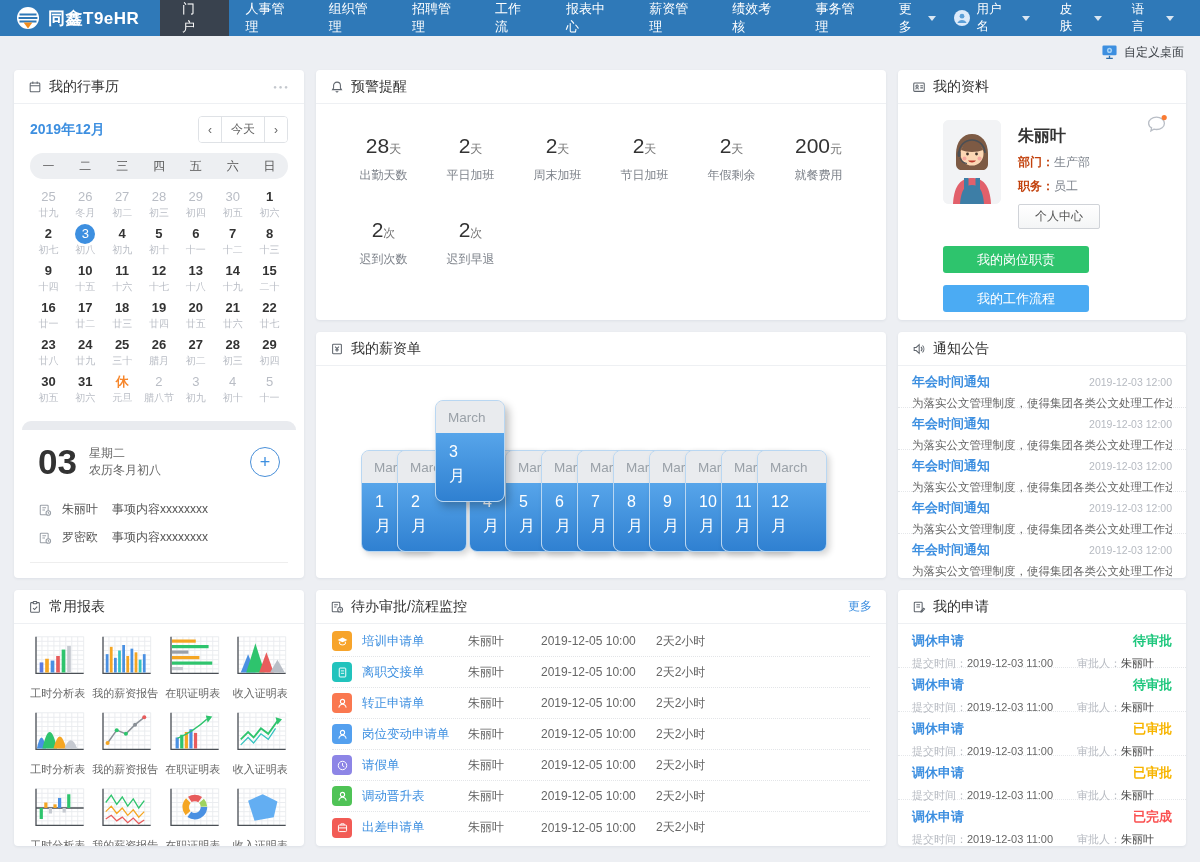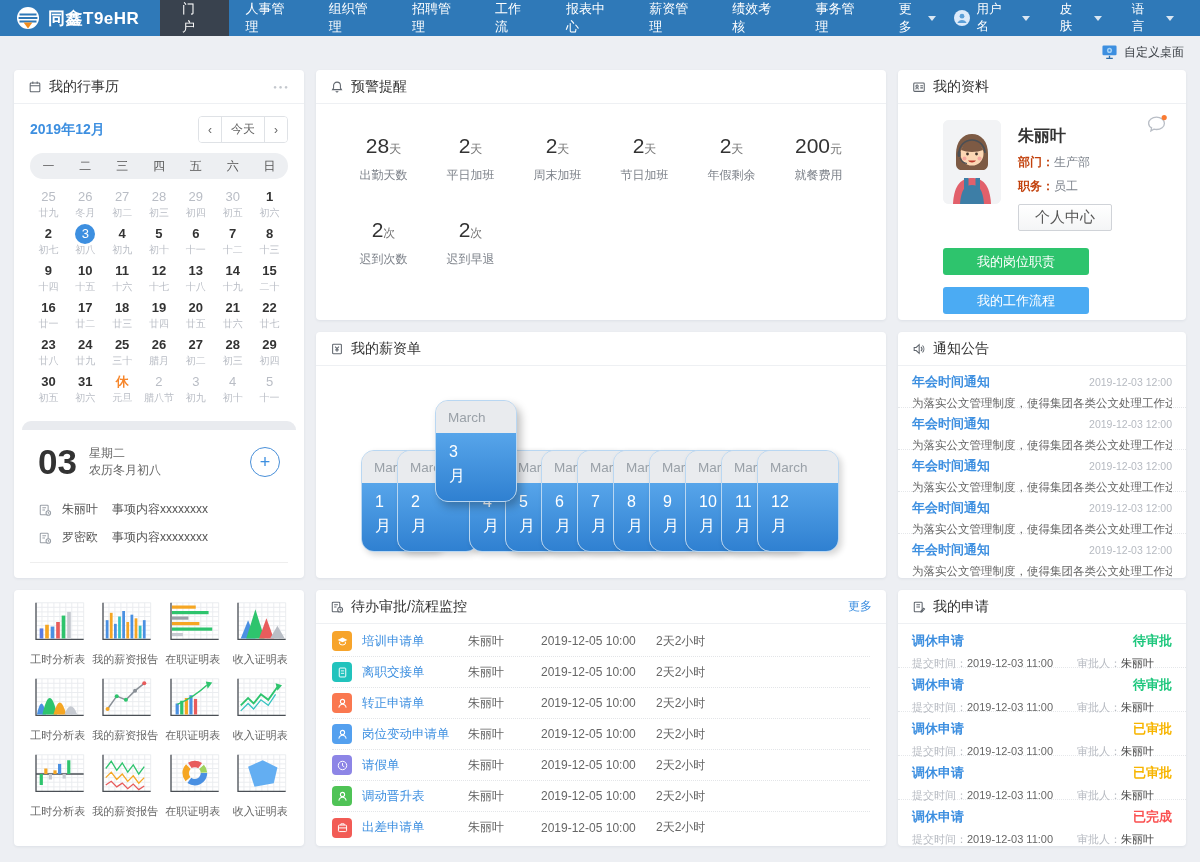--- a/index.html
+++ b/index.html
@@ -66,21 +66,21 @@
 
   
   .alert-stats { display:grid; grid-template-columns:repeat(6,1fr); padding:30px 24px 0; row-gap:34px; }
   .stat { text-align:center; }
   .stat .val { font-size:21px; color:#333; }
   .stat .unit { font-size:12px; color:#777; }
   .stat .lbl { font-size:12px; color:#7d828a; margin-top:9px; }
 
   
   .pay-cards { position:relative; height:212px; }
-  .pay-card { position:absolute; width:82px; height:102px; top:84px; border-radius:13px; border:1px solid #b9d7f2; box-shadow:3px 3px 6px rgba(0,0,0,.16); overflow:hidden; cursor:pointer; background:#e9ebee; }
+  .pay-card { position:absolute; width:70px; height:102px; top:84px; border-radius:8px; border:1px solid #b9d7f2; box-shadow:3px 3px 6px rgba(0,0,0,.16); overflow:hidden; cursor:pointer; background:#e9ebee; }
   .pay-card .pc-head { height:32px; background:#e9ebee; color:#9aa1a8; font-size:13.5px; padding:9px 0 0 12px; }
   .pay-card .pc-body { height:70px; background:linear-gradient(#57a5ea,#2e7fd0); color:#fff; font-size:16px; padding:7px 0 0 13px; line-height:24px; }
   .pay-card.active { top:34px; box-shadow:4px 5px 9px rgba(0,0,0,.25); }
 
   
   .more-link-sm { margin-left:auto; color:#3d8fe0; font-size:12px; cursor:pointer; }
   .approval-rows { padding-top:2px; }
   .approval-row { height:31px; display:flex; align-items:center; margin:0 16px; border-bottom:1px dotted #e3e5e8; }
   .approval-row:last-child { border-bottom:none; }
   .ar-icon { width:20px; height:20px; border-radius:4px; display:flex; align-items:center; justify-content:center; flex:0 0 20px; }
@@ -89,21 +89,21 @@
   .ar-name { flex:0 0 73px; font-size:12px; color:#666; }
   .ar-time { flex:0 0 115px; font-size:12px; color:#666; }
   .ar-dur { font-size:12px; color:#666; }
 
   
   .profile-body { position:relative; padding:16px 16px 0 45px; display:flex; gap:17px; }
   .avatar-box { width:58px; height:84px; border-radius:6px; background:#f2f3f5; overflow:hidden; flex:0 0 58px; }
   .profile-info .p-name { font-size:16px; color:#333; font-weight:bold; margin-top:6px; }
   .p-line { font-size:12px; margin-top:7px; }
   .p-line .p-lbl { color:#c2410c;font-weight:bold; } .p-line .p-val { color:#7c828b; }
-  .center-btn { margin-top:9px; font-size:15px; color:#555; background:linear-gradient(#fff,#f4f5f6); border:1px solid #d0d3d8; border-radius:2px; padding:3px 16px; cursor:pointer; }
+  .center-btn { margin-top:9px; font-size:12px; color:#555; background:linear-gradient(#fff,#f4f5f6); border:1px solid #d0d3d8; border-radius:2px; padding:3px 16px; cursor:pointer; }
   .chat-icon { position:absolute; right:18px; top:10px; cursor:pointer; }
   .big-btn { display:block; width:146px; height:27px; margin:12px 0 0 45px; border:none; border-radius:3px; color:#fff; font-size:13px; cursor:pointer; }
   .big-btn.green { margin-top:17px; }
 
   
   .notice-item { height:42px; padding:7px 14px 0; border-bottom:1px dotted #e5e7ea; }
   .notice-item:last-child { border-bottom:none; }
   .n-top { display:flex; justify-content:space-between; align-items:center; }
   .n-title { color:#3d8fe0; font-size:13px; font-weight:bold; cursor:pointer; }
   .n-date { color:#b6bac1; font-size:10.5px; }
@@ -314,20 +314,30 @@
               </span>
               <span class="ev-name">罗密欧</span>
               <span>事项内容xxxxxxxx</span>
             </div>
           </div>
         <div class="cal-divider"></div>
         <div class="more-link">查看更多事项 》</div>
       </section>
 
       <section class="panel reports-panel">
+        <div class="panel-header">
+          <span class="ph-icon">
+            <svg width="14" height="14" viewBox="0 0 16 16" fill="none" stroke="#5f656d" stroke-width="1.2">
+                <rect x="3" y="3" width="10" height="11" rx="1"></rect>
+                <rect x="6" y="1.6" width="4" height="2.6" rx=".6" fill="#fff"></rect>
+                <path d="M5.8 9.2l1.7 1.7 3-3.4"></path>
+              </svg>
+          </span>
+          <span>常用报表</span>
+        </div>
         <div class="reports-grid" id="reports-grid">
             <div class="report-item">
               <span><svg viewBox="0 0 62 48">
                   <g stroke="#e9ebef" stroke-width="1">
                     <line x1="7" y1="3" x2="7" y2="43"></line>
                     <line x1="13.5" y1="3" x2="13.5" y2="43"></line>
                     <line x1="20" y1="3" x2="20" y2="43"></line>
                     <line x1="26.5" y1="3" x2="26.5" y2="43"></line>
                     <line x1="33" y1="3" x2="33" y2="43"></line>
                     <line x1="39.5" y1="3" x2="39.5" y2="43"></line>

